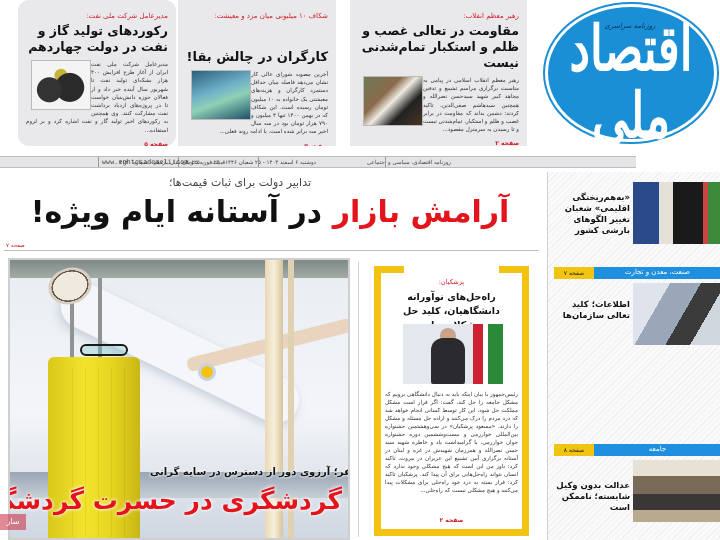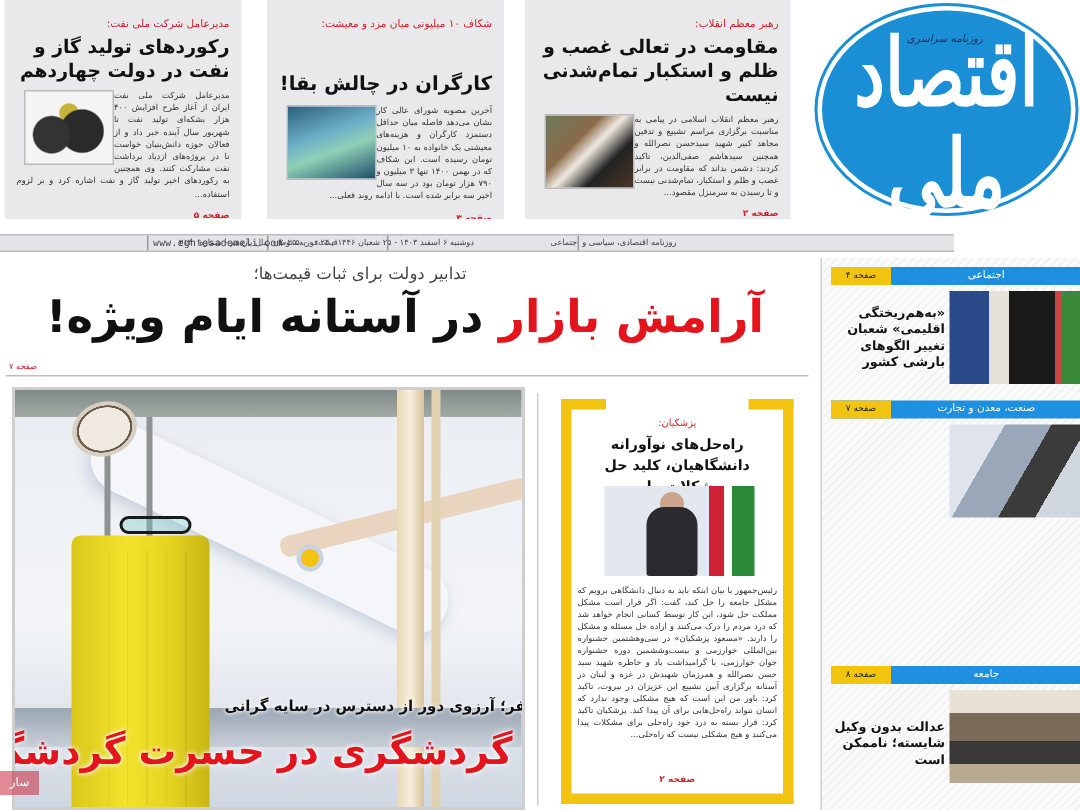--- a/index.html
+++ b/index.html
@@ -4,21 +4,21 @@
   <style>
     * { box-sizing: border-box; margin: 0; padding: 0; }
     html, body { width: 720px; height: 540px; overflow: hidden; background: #ffffff; }
     body { font-family: "DejaVu Sans", sans-serif; direction: rtl; position: relative; color: #111; }
 
     
     .top-strip { position: absolute; top: 0; left: 0; width: 720px; height: 148px; background: #ffffff; }
     .teaser { position: absolute; top: 0; height: 146px; background: #e9e9ec; padding: 8px 8px 6px 8px; overflow: hidden; }
     .teaser-1 { left: 350px; width: 177px; }
     .teaser-2 { left: 178px; width: 158px; }
-    .teaser-3 { left: 3px;   width: 158px; }
+    .teaser-3 { left: 18px;   width: 158px; border-radius: 11px; }
     .teaser .kicker { font-size: 7px; color: #d0202a; margin-top: 4px; text-align: right; white-space: nowrap; }
     .teaser .headline { font-family: "DejaVu Sans", sans-serif; font-weight: bold; font-size: 12.5px; line-height: 16px; color: #111; margin-top: 3px; text-align: right; }
     .teaser .body { margin-top: 5px; font-size: 5.6px; line-height: 8.2px; color: #333; text-align: justify; }
     .teaser .thumb { float: left; width: 60px; height: 50px; margin: 0 0 3px 5px; border: 1px solid #bbb; }
     .teaser .page-ref { margin-top: 6px; font-size: 6px; color: #d0202a; font-weight: bold; }
 
     .thumb-leaders { background: linear-gradient(135deg, #6d7a5a 0%, #8a6a4a 35%, #efe9e0 50%, #222 70%, #4a3525 100%); }
     .thumb-workers { background: linear-gradient(160deg, #2a5f7a 0%, #6fb0c9 40%, #8fd0b5 60%, #1e4e6b 100%); }
     .thumb-oil { background: radial-gradient(circle at 30% 60%, #333 0 12px, transparent 13px), radial-gradient(circle at 65% 55%, #2a2a2a 0 14px, transparent 15px), radial-gradient(circle at 50% 30%, #c9b23a 0 6px, transparent 7px), #f4f4f4; }
 
@@ -183,37 +183,34 @@
     <div class="head"></div>
     <div class="person"></div>
   </div>
   <div class="center-body">رئیس‌جمهور با بیان اینکه باید به دنبال دانشگاهی برویم که مشکل جامعه را حل کند، گفت: اگر قرار است مشکل مملکت حل شود، این کار توسط کسانی انجام خواهد شد که درد مردم را درک می‌کنند و اراده حل مسئله و مشکل را دارند. «مسعود پزشکیان» در سی‌وهشتمین جشنواره بین‌المللی خوارزمی و بیست‌وششمین دوره جشنواره جوان خوارزمی، با گرامیداشت یاد و خاطره شهید سید حسن نصرالله و همرزمان شهیدش در غزه و لبنان در آستانه برگزاری آیین تشییع این عزیزان در بیروت، تاکید کرد: باور من این است که هیچ مشکلی وجود ندارد که انسان نتواند راه‌حل‌هایی برای آن پیدا کند. پزشکیان تاکید کرد: قرار بسته به درد خود راه‌حلی برای مشکلات پیدا می‌کنند و هیچ مشکلی نیست که راه‌حلی...</div>
   <div class="center-page">صفحه ۲</div>
 </div>
 
 <div class="sidebar">
 
   <div class="side-section" style="top:6px">
-    <div class="side-header">
-      <div class="page-tab">صفحه ۴</div>
-      <div class="label">اجتماعی</div>
-    </div>
     <div class="side-body">
       <div class="side-photo ph-social"></div>
       <div class="side-text">«به‌هم‌ریختگی اقلیمی» شعبان تغییر الگوهای بارشی کشور</div>
     </div>
   </div>
 
   <div class="side-section" style="top:95px">
     <div class="side-header">
       <div class="page-tab">صفحه ۷</div>
       <div class="label">صنعت، معدن و تجارت</div>
     </div>
     <div class="side-body">
       <div class="side-photo ph-industry"></div>
+      <div class="side-text" style="top:16px">اطلاعات؛ کلید تعالی سازمان‌ها</div>
     </div>
   </div>
 
 
   <div class="side-section" style="top:272px">
     <div class="side-header">
       <div class="page-tab">صفحه ۸</div>
       <div class="label">جامعه</div>
     </div>
     <div class="side-body">

